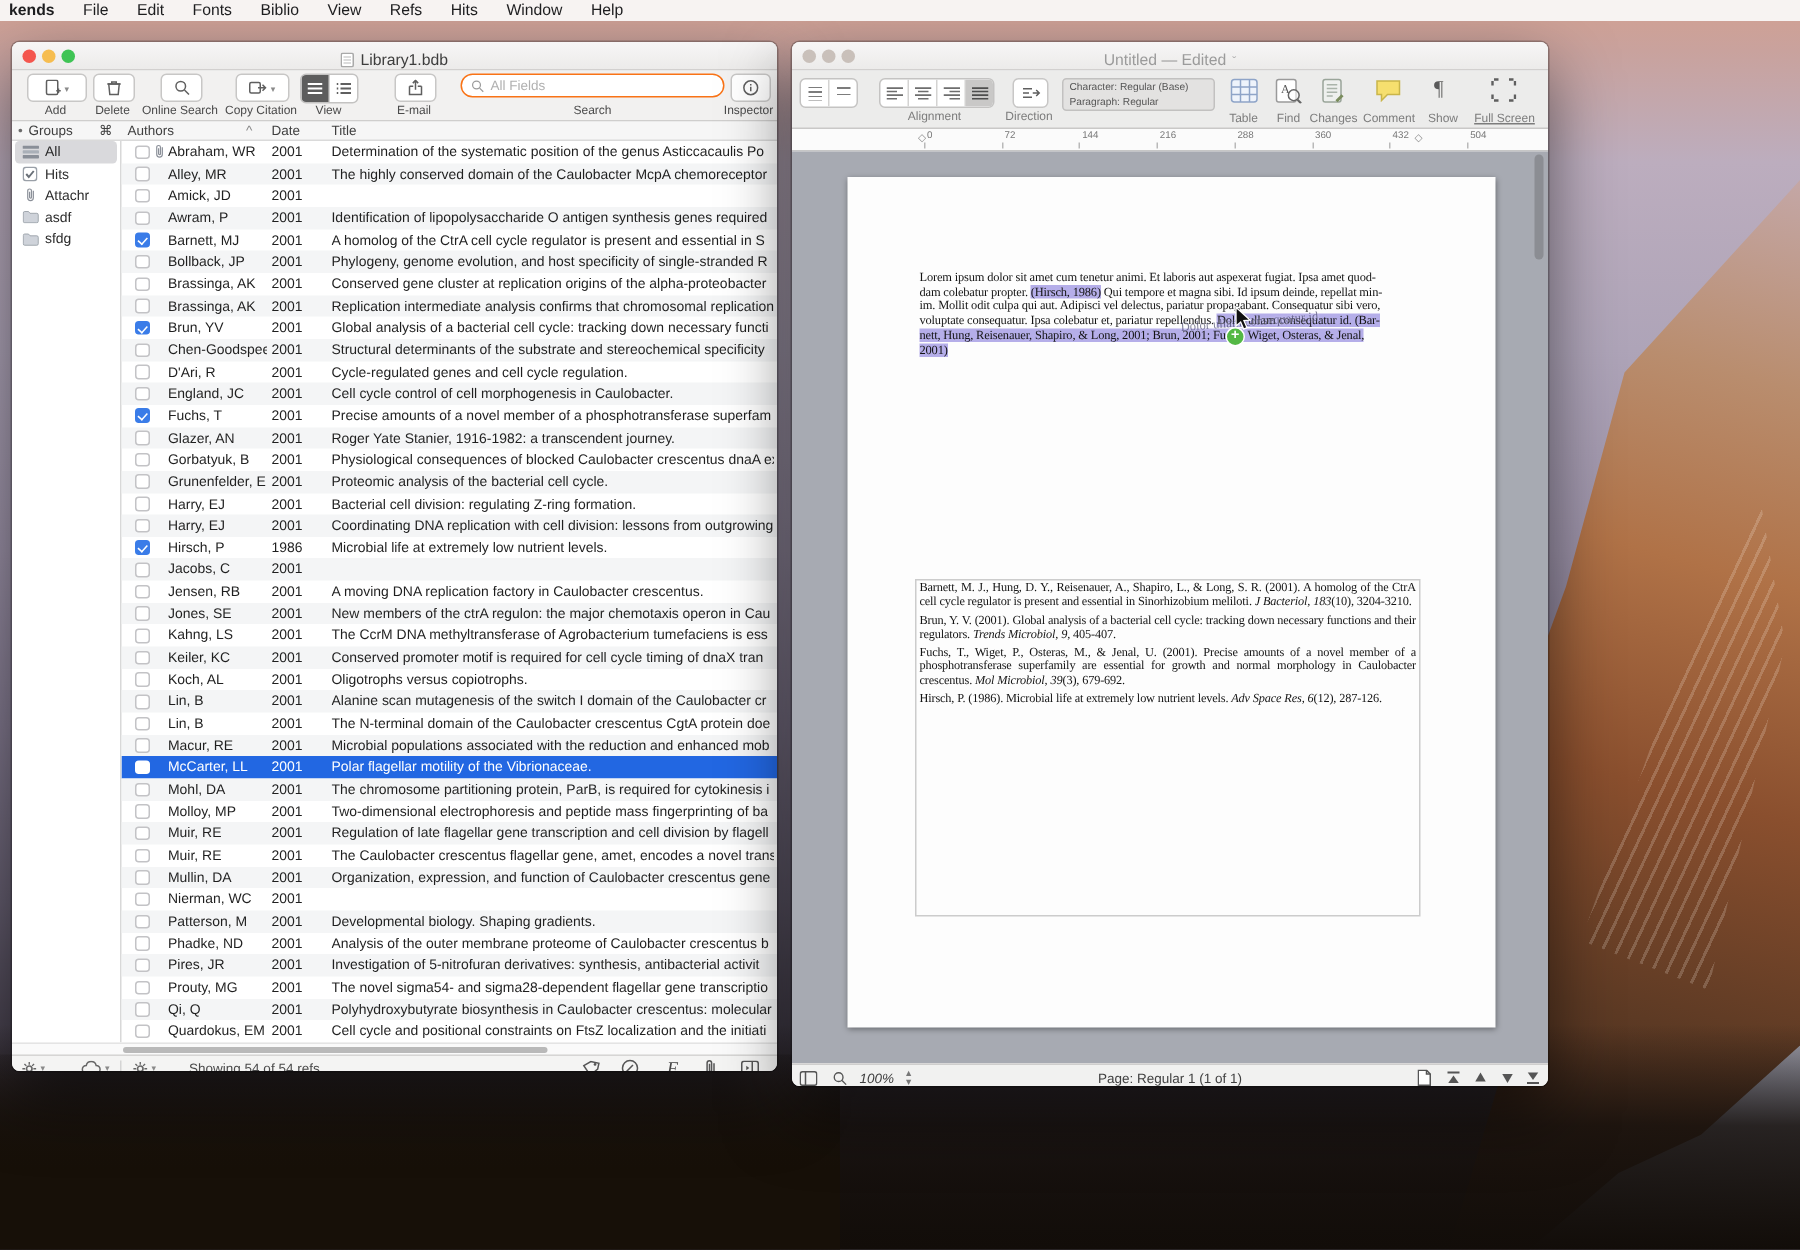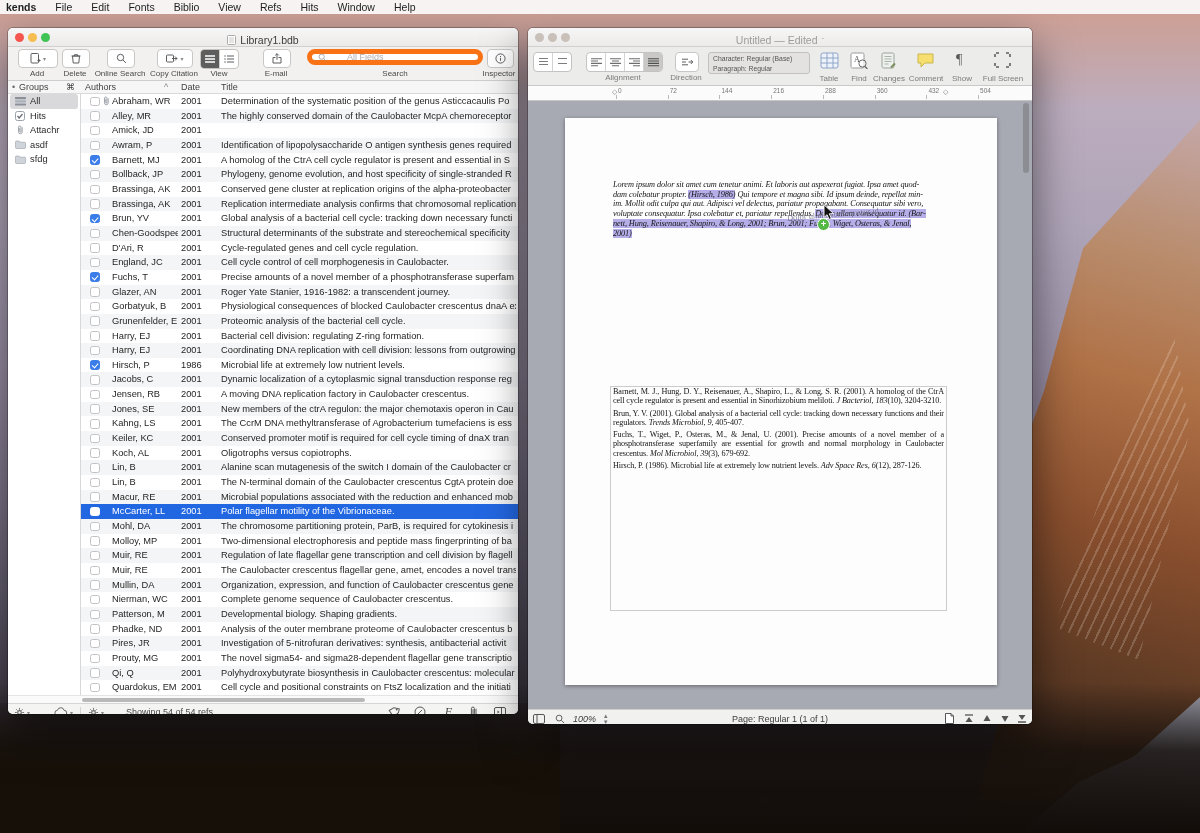--- a/index.html
+++ b/index.html
@@ -74,21 +74,21 @@
   #ml-ruler{position:relative;height:14px;background:#fbfbfb;border-bottom:1px solid #c6c6c6;
     font-size:6.5px;color:#777;}
   .rtick{position:absolute;top:1px;}
   .rtickline{position:absolute;top:9px;width:1px;height:4px;background:#b9b9b9;}
   .rdiamond{position:absolute;top:2px;font-size:7px;color:#8a8a8a;}
   #ml-doc{position:relative;height:608px;background:#a7aab2;overflow:hidden;}
   #page{position:absolute;left:37px;top:17px;width:432px;height:567px;background:#fdfdfd;
     box-shadow:0 1px 4px rgba(0,0,0,.4);}
   #para{position:absolute;left:48px;top:62px;width:340px;
     font-family:"Liberation Serif",serif;font-size:8.3px;line-height:9.7px;color:#141414;
-    letter-spacing:-0.12px;font-style:italic;}
+    letter-spacing:-0.12px;}
   .doc-line{white-space:nowrap;}
   .h-cite{background:var(--hl);}
   .h-sel{background:var(--hl);}
   #bibframe{position:absolute;left:45px;top:268px;width:337px;height:225px;
     border:1px solid #cccccc;box-sizing:border-box;}
   .bib-entry{margin:0 0 3px 0;padding:0 2px;font-family:"Liberation Serif",serif;
     font-size:8.2px;line-height:9.3px;color:#141414;text-align:justify;letter-spacing:-0.1px;}
   #ghost{position:absolute;left:222px;top:92px;transform:rotate(-4.5deg);
     font-family:"Liberation Serif",serif;font-size:8.4px;color:rgba(25,25,70,.55);
     text-shadow:0 0 2px rgba(255,255,255,.7);white-space:nowrap;}
@@ -189,21 +189,21 @@
             <path d="M0.5 1h1M0.5 4h1M0.5 7h1" stroke="#5f5f5f" stroke-width="1.4"></path>
           </svg>
         </span>
     </span>
     <span class="btn abs" style="left:255px;top:2px;width:26px;">
       <svg width="10" height="11" viewBox="0 0 10 11">
           <path d="M1 4.5h2.5M6.5 4.5H9M1 4.5v5.5h8V4.5" fill="none" stroke="#5f5f5f"></path>
           <path d="M5 0.8v6M3.2 2.4L5 0.6l1.8 1.8" fill="none" stroke="#5f5f5f"></path>
         </svg>
       </span>
-    <span class="abs" style="left:299px;top:2px;width:176px;height:16px;background:#fff;border:5px solid #f97316;border-radius:8px;display:flex;align-items:center;padding-left:6px;box-sizing:border-box;gap:16px;">
+    <span class="abs" style="left:299px;top:2px;width:176px;height:16px;background:#fff;border:1px solid #f97316;border-radius:8px;display:flex;align-items:center;padding-left:6px;box-sizing:border-box;">
       <svg width="9" height="9" viewBox="0 0 11 11">
           <circle cx="4.5" cy="4.5" r="3.2" fill="none" stroke="#9b9b9b"></circle>
           <path d="M7 7l3 3" stroke="#9b9b9b"></path>
         </svg>
       <span style="font-size:9px;color:#b0b0b0;margin-left:4px;">All Fields</span>
       </span>
     <span class="btn abs" style="left:479px;top:2px;width:25px;">
       <svg width="11" height="11" viewBox="0 0 11 11">
           <circle cx="5.5" cy="5.5" r="4.6" fill="none" stroke="#5f5f5f"></circle>
           <path d="M5.5 4.8v3M5.5 3v1" stroke="#5f5f5f"></path>
@@ -391,21 +391,20 @@
         <div class="ref-row">
           <span class="cb on"></span>
           <span class="cell c-a">Hirsch, P</span>
           <span class="cell c-d">1986</span>
           <span class="cell c-t">Microbial life at extremely low nutrient levels.</span>
         </div>
         <div class="ref-row odd">
           <span class="cb"></span>
           <span class="cell c-a">Jacobs, C</span>
           <span class="cell c-d">2001</span>
-          <span class="cell c-t">Dynamic localization of a cytoplasmic signal transduction response reg</span>
         </div>
         <div class="ref-row">
           <span class="cb"></span>
           <span class="cell c-a">Jensen, RB</span>
           <span class="cell c-d">2001</span>
           <span class="cell c-t">A moving DNA replication factory in Caulobacter crescentus.</span>
         </div>
         <div class="ref-row odd">
           <span class="cb"></span>
           <span class="cell c-a">Jones, SE</span>
@@ -481,21 +480,20 @@
         <div class="ref-row odd">
           <span class="cb"></span>
           <span class="cell c-a">Mullin, DA</span>
           <span class="cell c-d">2001</span>
           <span class="cell c-t">Organization, expression, and function of Caulobacter crescentus gene</span>
         </div>
         <div class="ref-row">
           <span class="cb"></span>
           <span class="cell c-a">Nierman, WC</span>
           <span class="cell c-d">2001</span>
-          <span class="cell c-t">Complete genome sequence of Caulobacter crescentus.</span>
         </div>
         <div class="ref-row odd">
           <span class="cb"></span>
           <span class="cell c-a">Patterson, M</span>
           <span class="cell c-d">2001</span>
           <span class="cell c-t">Developmental biology. Shaping gradients.</span>
         </div>
         <div class="ref-row">
           <span class="cb"></span>
           <span class="cell c-a">Phadke, ND</span>
@@ -670,21 +668,21 @@
           <path d="M1 5V1h5M16 5V1h-5M1 11v4h5M16 11v4h-5" fill="none" stroke="#5f5f5f" stroke-width="1.6" stroke-dasharray="3 2"></path>
         </svg>
       </span>
     <span class="lbl" style="left:95px;top:26px;transform:translateX(-50%);color:#7c7c7c;">Alignment</span>
     <span class="lbl" style="left:158px;top:26px;transform:translateX(-50%);color:#7c7c7c;">Direction</span>
     <span class="lbl" style="left:301px;top:27px;transform:translateX(-50%);color:#7c7c7c;">Table</span>
     <span class="lbl" style="left:331px;top:27px;transform:translateX(-50%);color:#7c7c7c;">Find</span>
     <span class="lbl" style="left:361px;top:27px;transform:translateX(-50%);color:#7c7c7c;">Changes</span>
     <span class="lbl" style="left:398px;top:27px;transform:translateX(-50%);color:#7c7c7c;">Comment</span>
     <span class="lbl" style="left:434px;top:27px;transform:translateX(-50%);color:#7c7c7c;">Show</span>
-    <span class="lbl" style="left:475px;top:27px;transform:translateX(-50%);color:#7c7c7c;">Full Screen</span>
+    <span class="lbl" style="left:475px;top:27px;transform:translateX(-50%);color:#7c7c7c;text-decoration:underline;">Full Screen</span>
   </div>
 
   <div id="ml-ruler">
       <span class="rtick" style="left: 90px;">0</span>
       <span class="rtickline" style="left: 88px;"></span>
       <span class="rtick" style="left: 141.732px;">72</span>
       <span class="rtickline" style="left: 139.732px;"></span>
       <span class="rtick" style="left: 193.464px;">144</span>
       <span class="rtickline" style="left: 191.464px;"></span>
       <span class="rtick" style="left: 245.196px;">216</span>

